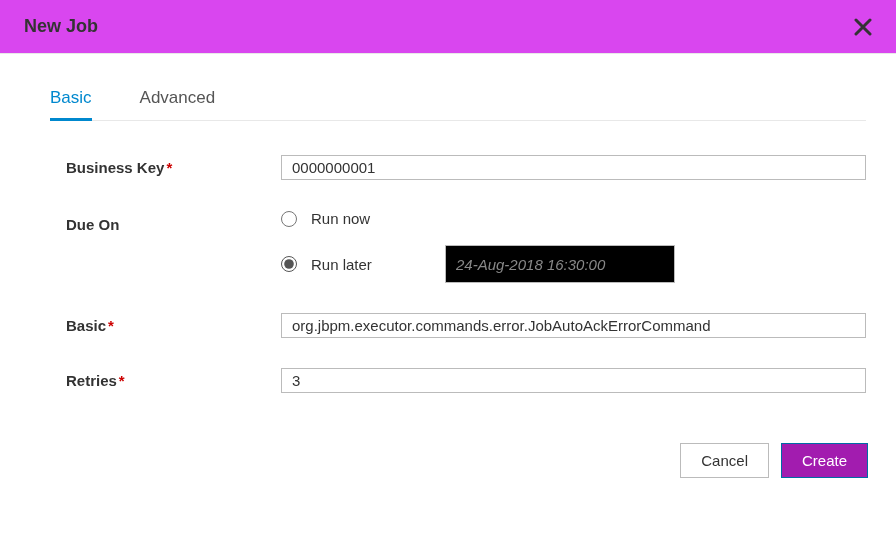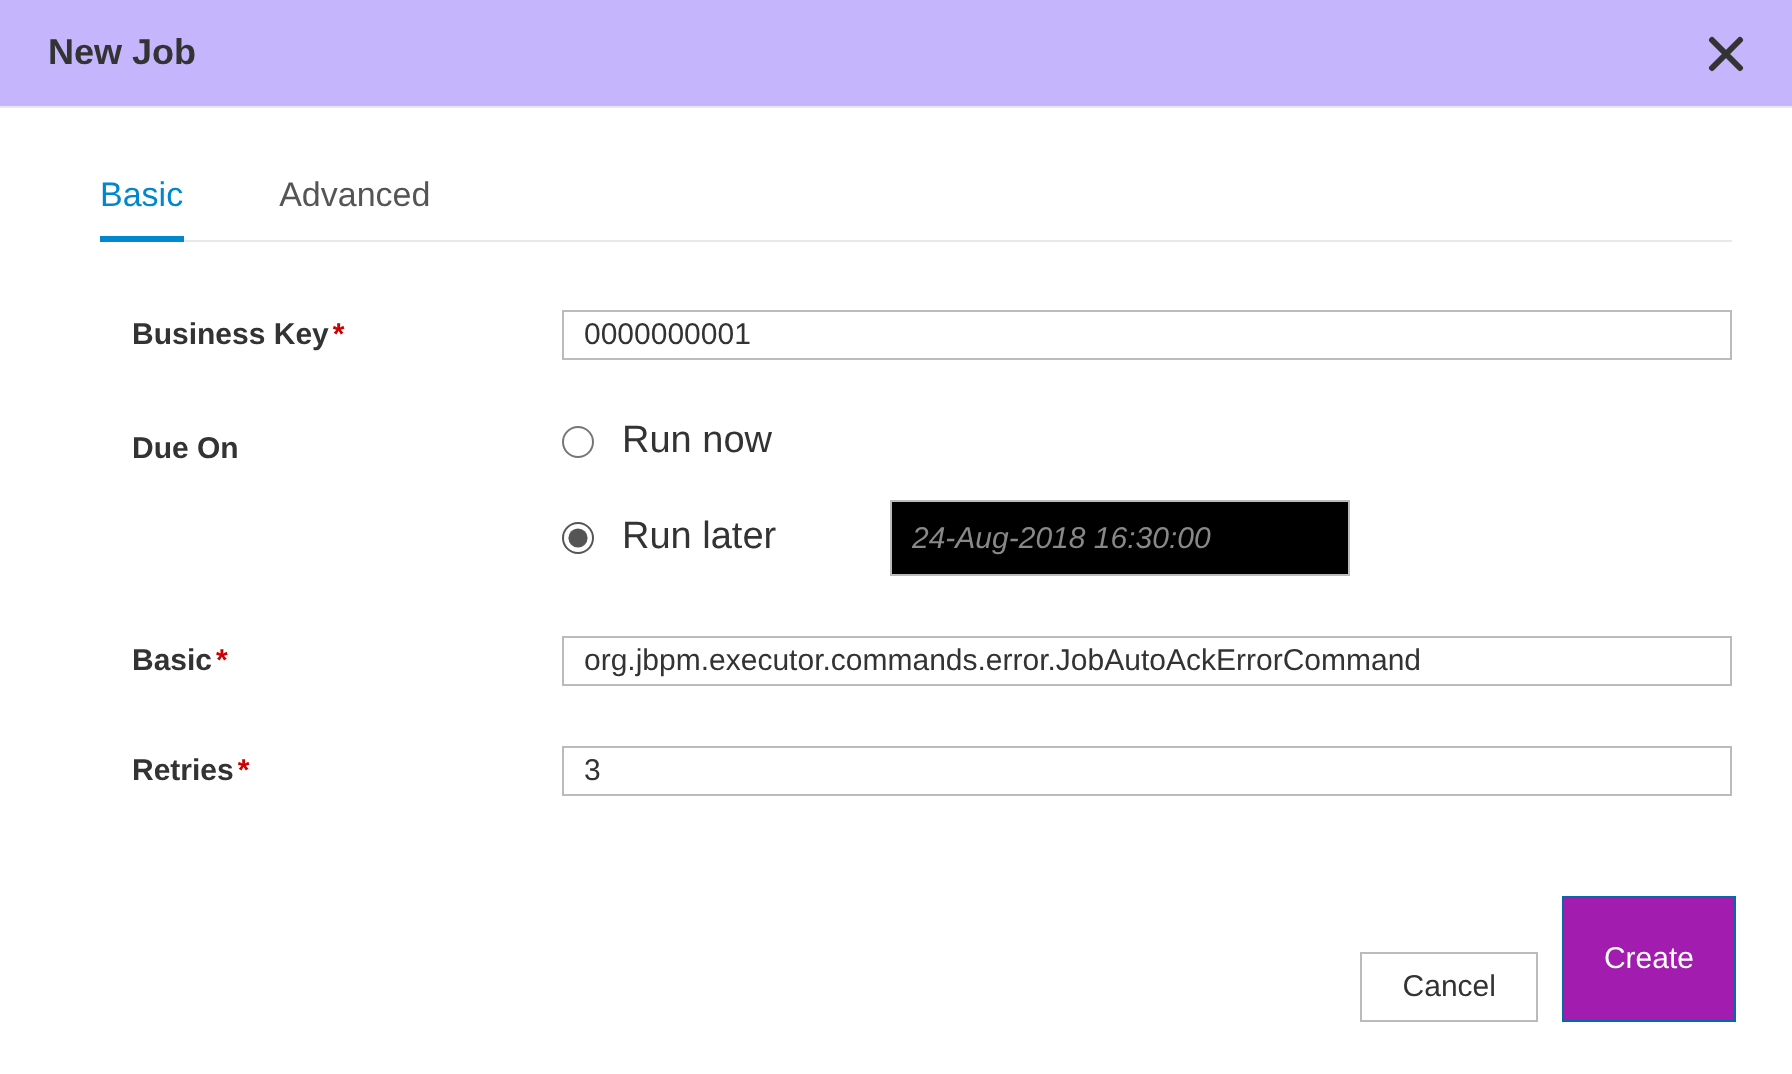--- a/index.html
+++ b/index.html
@@ -10,21 +10,21 @@
     body {
       font-family: "Helvetica Neue", Helvetica, Arial, sans-serif;
       font-size: 14px;
       color: #333;
       background: #fff;
       width: 896px;
       height: 537px;
       overflow: hidden;
     }
     .dialog-header {
-      background: #c4b5fd;
+      background: #d946ef;
       border-bottom: 1px solid #e8e8e8;
       padding: 16px 24px;
       display: flex;
       justify-content: space-between;
       align-items: center;
     }
     .dialog-title {
       font-size: 18px;
       font-weight: 600;
       color: #333;
@@ -106,21 +106,21 @@
       align-items: center;
       gap: 14px;
     }
     .radio-input {
       width: 16px;
       height: 16px;
       cursor: pointer;
       accent-color: #555;
     }
     .radio-label {
-      font-size: 19px;
+      font-size: 15px;
       color: #333;
       cursor: pointer;
       width: 120px;
     }
     .date-input {
       height: 38px;
       padding: 6px 10px;
       border: 1px solid #bbb;
       background: #000000;
       font-size: 15px;
@@ -138,21 +138,20 @@
     .btn {
       padding: 8px 20px;
       font-size: 15px;
       border: 1px solid #bbb;
       cursor: pointer;
       font-family: inherit;
     }
     .btn-default {
       background: #fff;
       color: #333;
-      margin-top: 28px;
     }
     .btn-primary {
       background: #a21caf;
       border-color: #006ba5;
       color: #fff;
     }
   </style>
 </head>
 <body>
 

